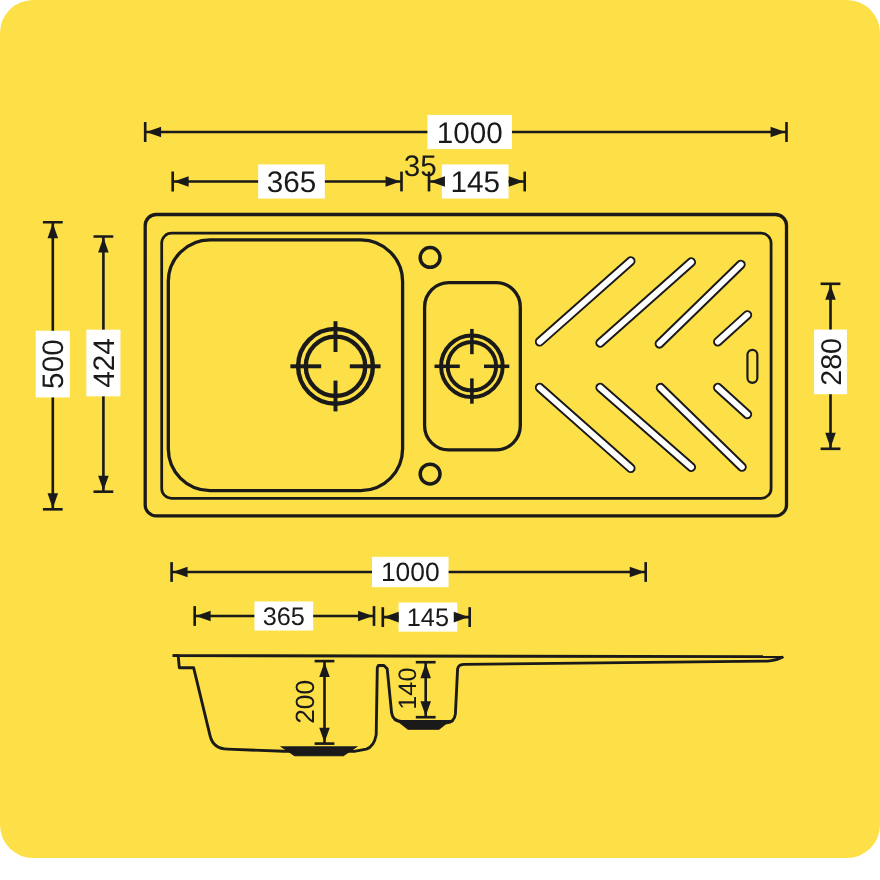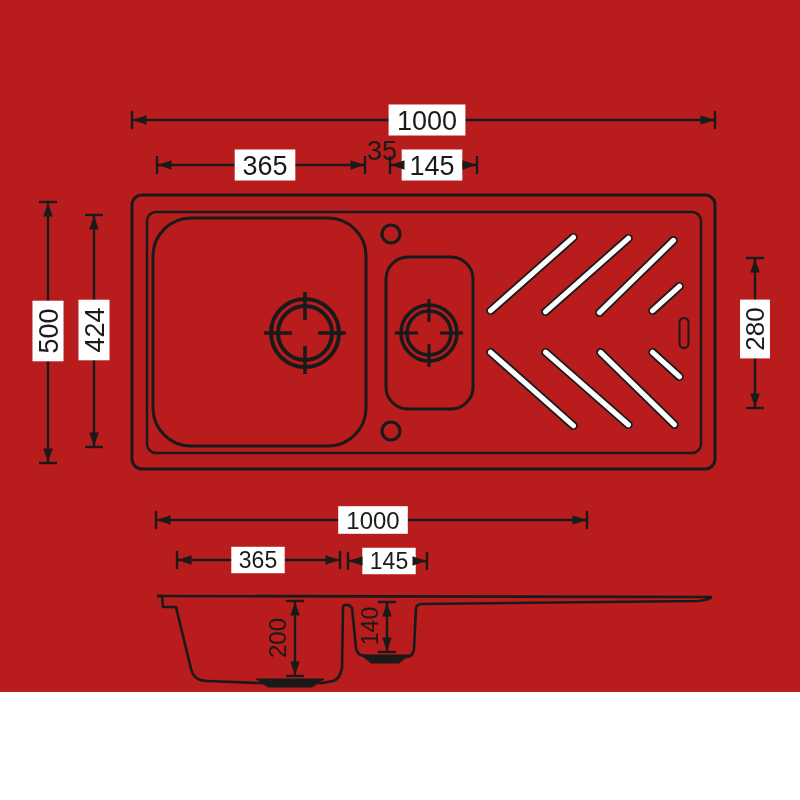--- a/index.html
+++ b/index.html
@@ -1,16 +1,16 @@
 <!DOCTYPE html>
 <html><head>
 <meta charset="utf-8">
 <style>
   html,body{margin:0;padding:0;background:#ffffff;}
-  .canvas{position:relative;width:800px;height:692px;background:#b91c1c;overflow:hidden;}
+  .canvas{position:relative;width:800px;height:780px;background:#fde047;overflow:hidden;border-radius:30px;}
   svg text{font-family:"Liberation Sans", sans-serif;}
 </style>
 </head>
 <body>
 
 <div class="canvas">
   <svg id="drawing" width="800" height="800" viewBox="0 0 800 800" xmlns="http://www.w3.org/2000/svg">
       <g>
         <rect x="132" y="195" width="583" height="274" rx="10" ry="10" fill="none" stroke="#1a1a1a" stroke-width="3"></rect>
         <rect x="147" y="212" width="554" height="241" rx="9" ry="9" fill="none" stroke="#1a1a1a" stroke-width="2.5"></rect>

